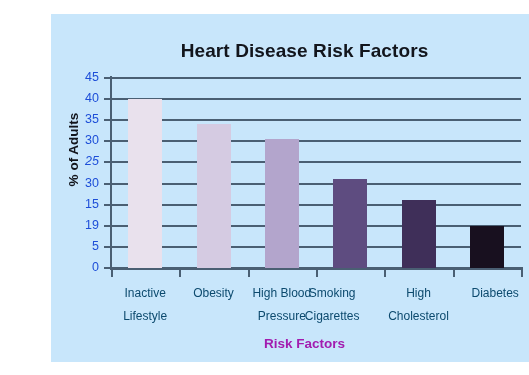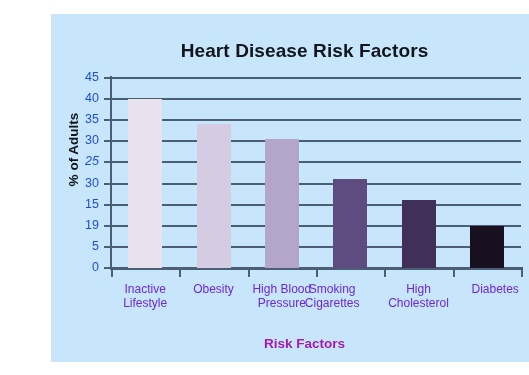--- a/index.html
+++ b/index.html
@@ -132,22 +132,22 @@
     position: absolute;
     bottom: 0;
   }
 
   
   .cat-label {
     position: absolute;
     top: 268px;
     text-align: center;
     font-size: 12px;
-    line-height: 14px;
-    color: #6d28d9;
+    line-height: 23px;
+    color: #0c4a6e;
   }
 </style>
 </head>
 <body>
 
 <div id="chart-root">
 
   <div id="chart-title">Heart Disease Risk Factors</div>
 
   <div id="y-axis-title">% of Adults</div>

